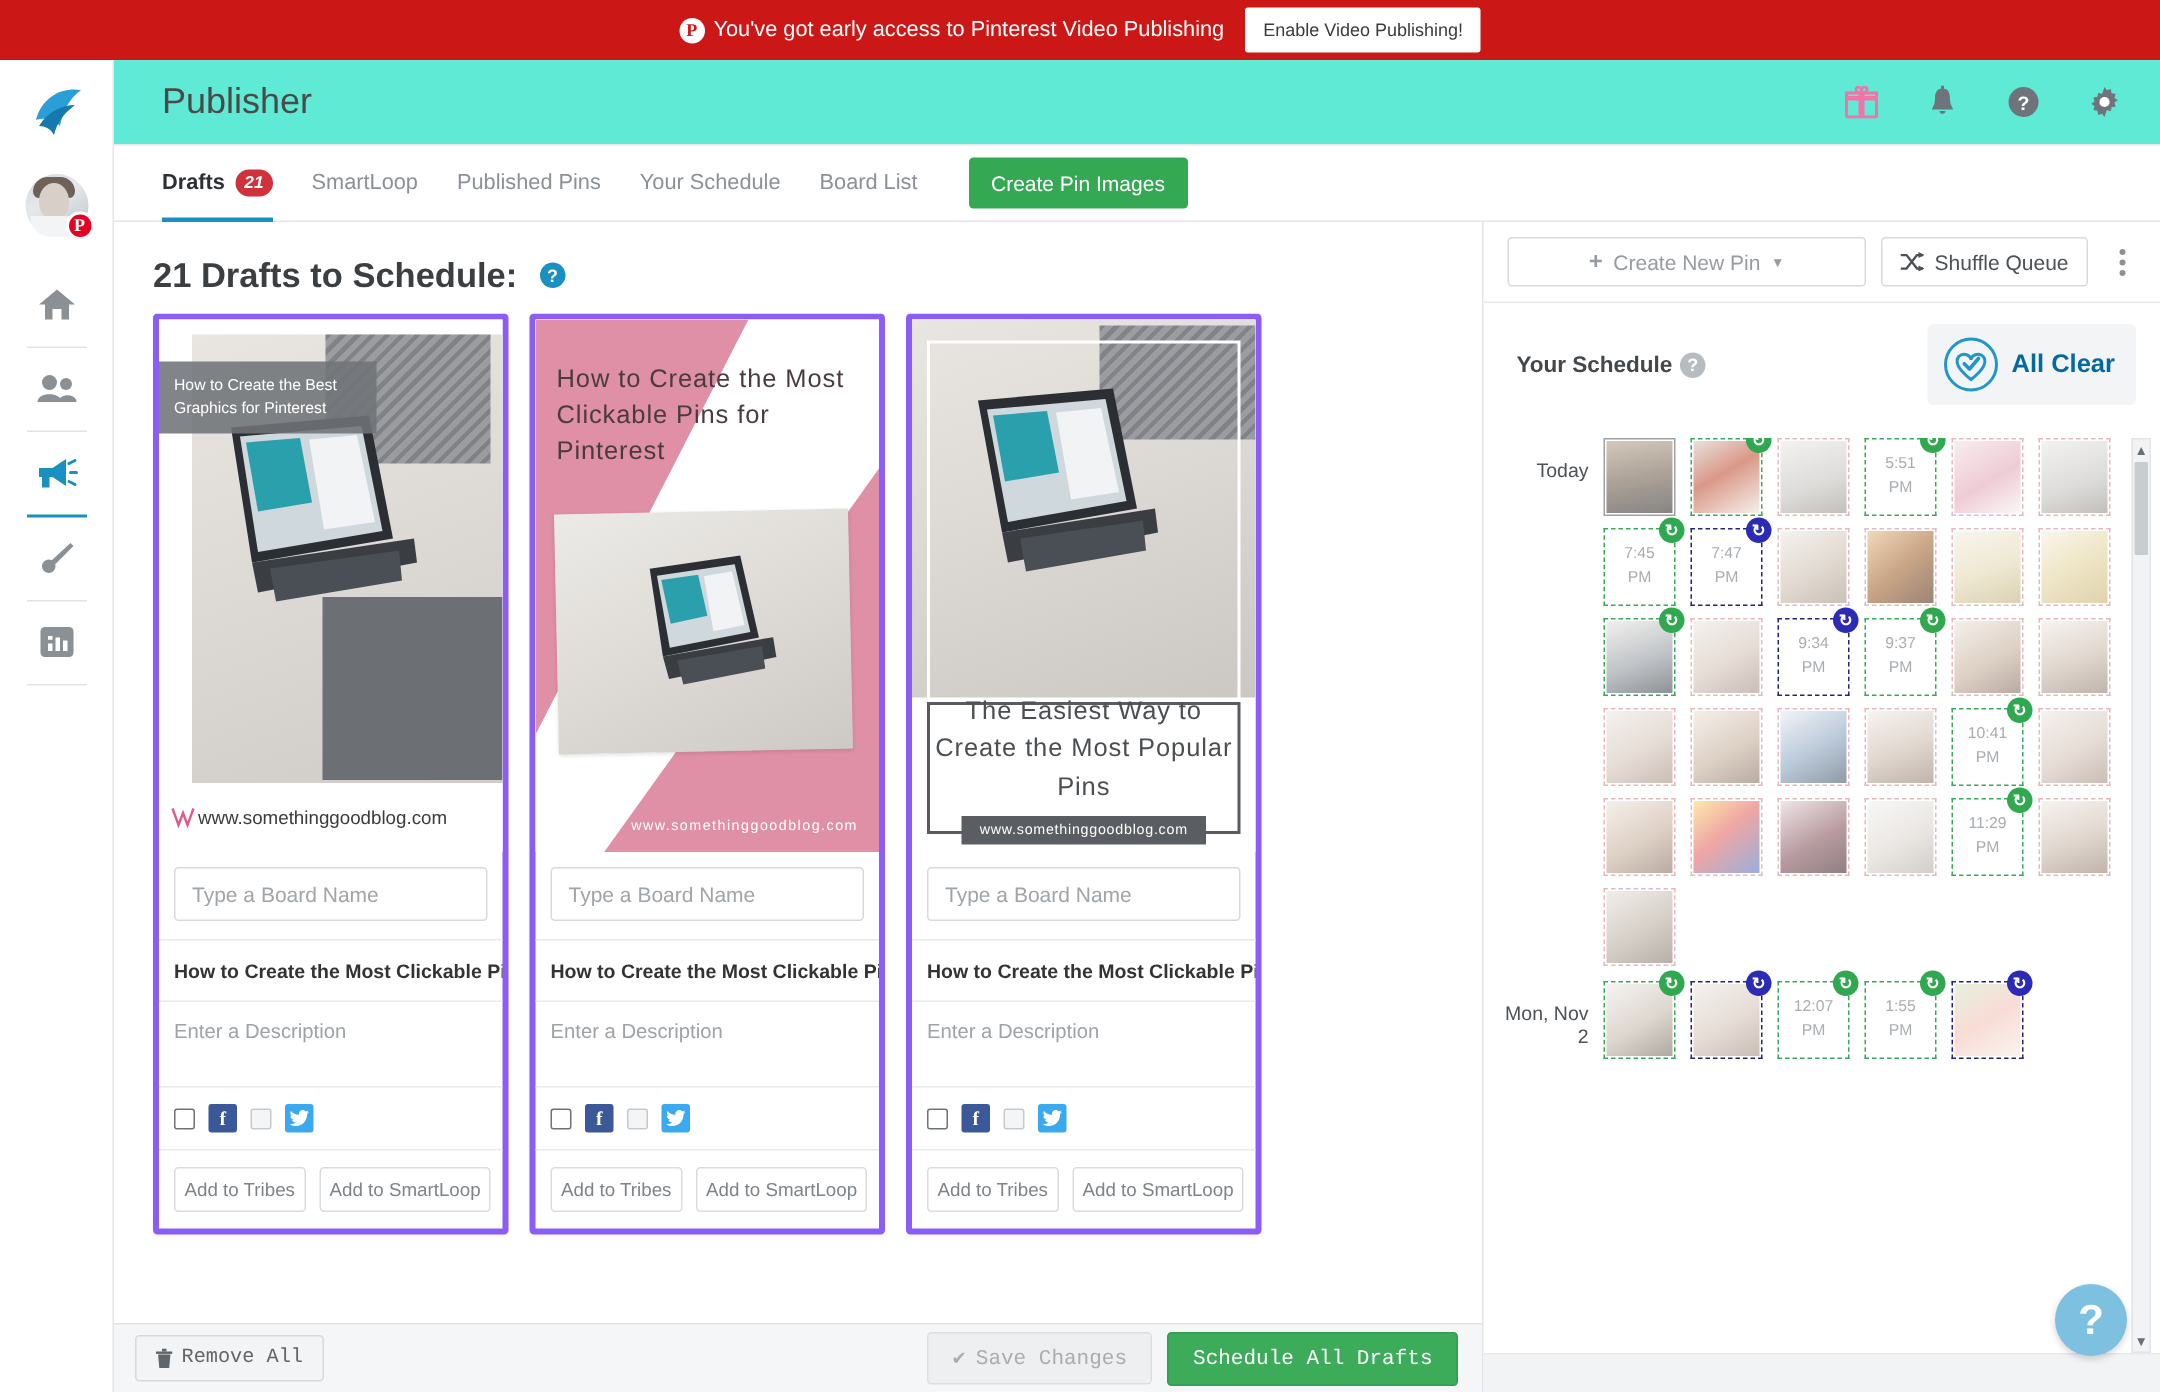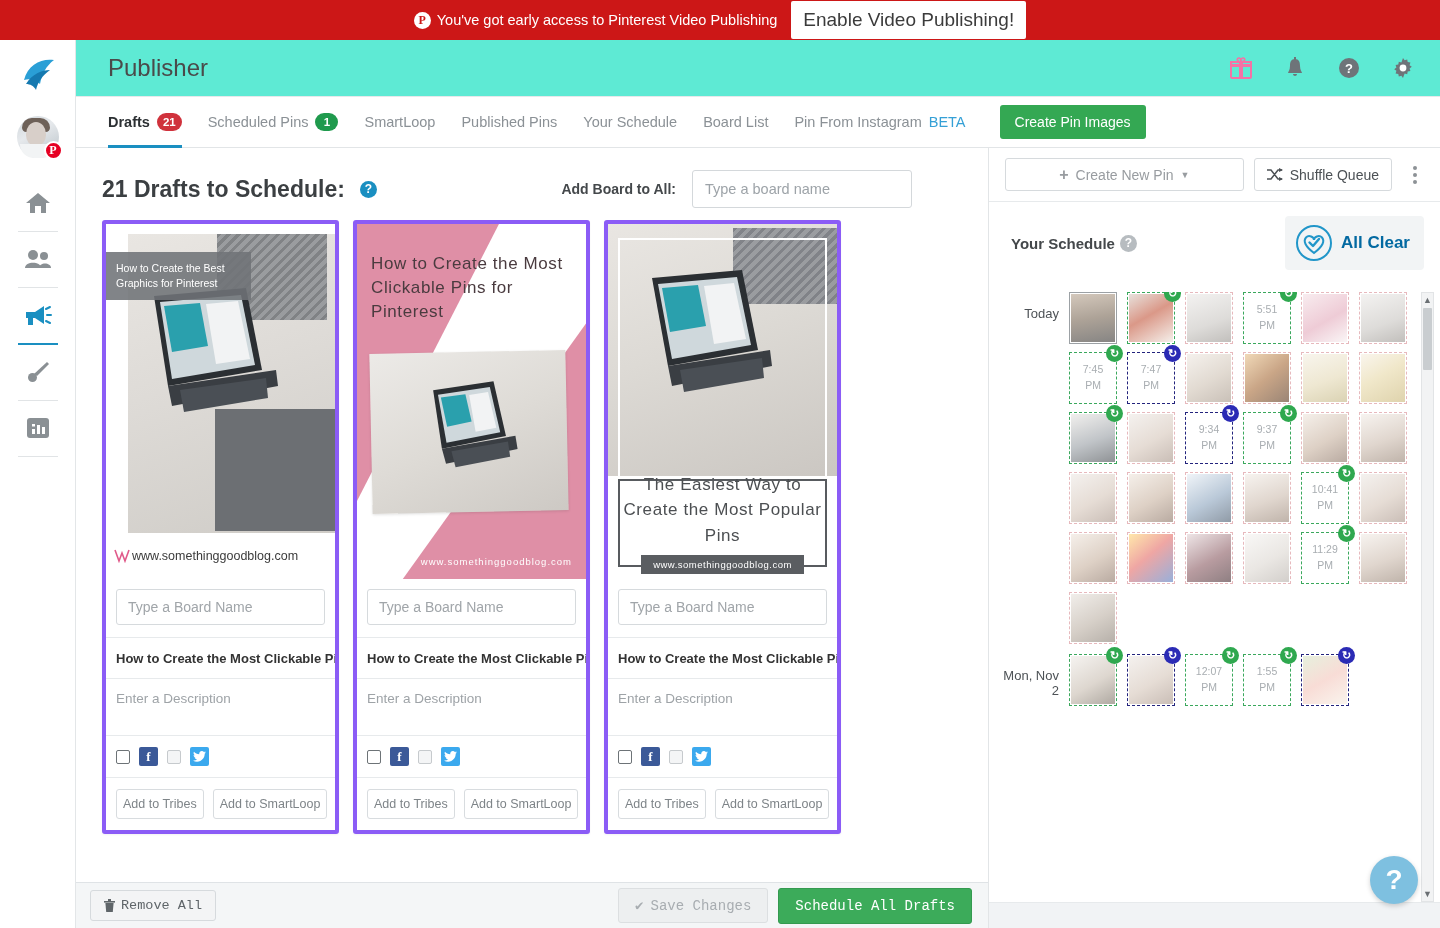--- a/index.html
+++ b/index.html
@@ -38,21 +38,21 @@
     justify-content: center;
     margin-right: 6px;
     font-family: "Liberation Serif", serif;
   }
   #promo-banner .promo-text { display: inline-flex; align-items: center; }
   #promo-banner .promo-btn {
     background: #fff;
     color: #3b3b3b;
     border: none;
     border-radius: 2px;
-    font-size: 19px;
+    font-size: 12px;
     padding: 8px 12px;
     cursor: pointer;
     font-family: "Liberation Sans", sans-serif;
   }
 
   
   #app { display: flex; height: 888px; }
 
   
   #left-rail {
@@ -139,21 +139,21 @@
   .tab.active { color: #2c3033; font-weight: bold; }
   .tab.active::after {
     content: ""; position: absolute; left: 0; right: 0; bottom: 0;
     height: 3px; background: #1a8fc1;
   }
   .tab .count-pill {
     display: inline-flex; align-items: center; justify-content: center;
     min-width: 23px; height: 18px; padding: 0 6px;
     border-radius: 9px; font-size: 11.5px; color: #fff; font-weight: bold;
   }
-  .pill-red { background: #d0323c; }
+  .pill-red { background: #d0323c; font-style: italic; }
   .pill-green { background: #1f9a4d; }
   .tab .beta { color: #35a0d6; font-weight: normal; }
   #create-pin-images-btn {
     background: #34a853; color: #fff; border: none;
     font-size: 14px; border-radius: 3px;
     padding: 9px 15px; cursor: pointer;
     margin-left: 8px;
     font-family: "Liberation Sans", sans-serif;
   }
 
@@ -592,45 +592,33 @@
           </svg>
         </span>
       </div>
     </header>
 
     <div id="tabs-bar">
       <div class="tab active">
         <span>Drafts</span>
         <span class="count-pill pill-red">21</span>
       </div>
-      <div class="tab">
-        <span>Scheduled Pins</span>
-        <span class="count-pill pill-green">1</span>
-      </div>
       <div class="tab">SmartLoop</div>
       <div class="tab">Published Pins</div>
       <div class="tab">Your Schedule</div>
       <div class="tab">Board List</div>
-      <div class="tab">
-        <span>Pin From Instagram</span>
-        <span class="beta">BETA</span>
-      </div>
       <button id="create-pin-images-btn">Create Pin Images</button>
     </div>
 
     <div id="content">
 
       <section id="drafts-pane">
         <div id="drafts-head">
           <span id="drafts-title">21 Drafts to Schedule:</span>
           <span class="help-dot">?</span>
-          <div id="add-board-wrap">
-            <span id="add-board-label">Add Board to All:</span>
-            <input id="add-board-input" placeholder="Type a board name" style="">
-          </div>
         </div>
 
         <div id="cards-scroll">
           <div id="cards-row">
 
             <article class="draft-card">
               <div class="card-image pin1">
                 <div class="photo"></div>
                 <div class="frameTR"></div>
                 <svg class="laptop" viewBox="0 0 150 150">

